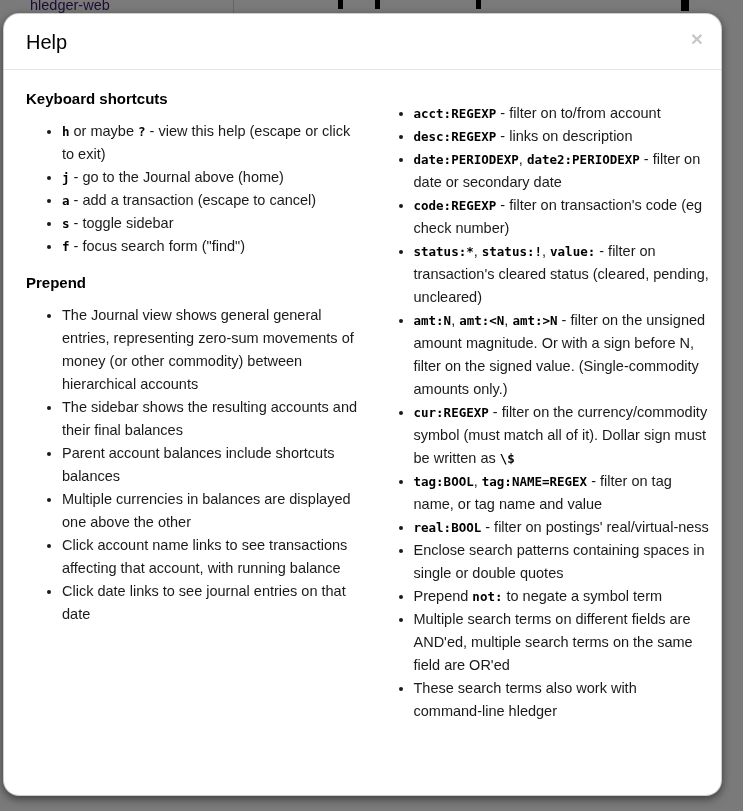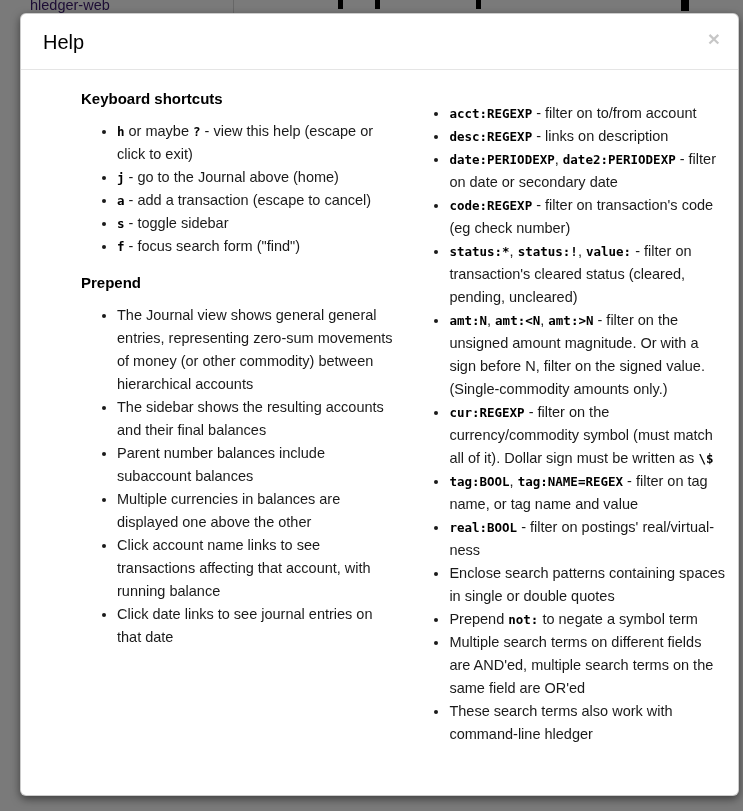--- a/index.html
+++ b/index.html
@@ -35,25 +35,25 @@
   .bg-glyph.g2 { left: 375px; width: 5px; height: 9px; }
   .bg-glyph.g3 { left: 476px; width: 5px; height: 9px; }
   .bg-glyph.g4 { left: 681px; width: 8px; height: 11px; }
   
   .backdrop {
     position: absolute; inset: 0;
     background: rgba(0, 0, 0, 0.52);
   }
   
   .modal {
-    position: absolute; top: 13px; left: 20px;
+    position: absolute; top: 13px; left: 3px;
     width: 719px; height: 783px;
     background: var(--c-modal-bg);
     border: 1px solid rgba(0,0,0,0.2);
-    border-radius: 6px;
+    border-radius: 16px;
     box-shadow: 0 3px 9px rgba(0,0,0,0.5);
     overflow: hidden;
   }
   .modal-header {
     position: relative;
     padding: 15px 22px 14px 22px;
     border-bottom: 1px solid var(--c-header-border);
   }
   .modal-title {
     font-size: 20px; font-weight: 500;
@@ -66,21 +66,21 @@
     color: #000; opacity: 0.22;
     font-family: "Liberation Sans", sans-serif;
   }
   .modal-body {
     display: flex;
     padding: 20px 12px 24px 22px;
     color: var(--c-text);
     font-size: 14.5px; line-height: 23px;
   }
   .col { width: 50%; }
-  .col-left  { padding-right: 6px; margin-left: 38px; }
+  .col-left  { padding-right: 6px; }
   .col-right { padding-left: 10px; }
   .section + .section { margin-top: 16px; }
   .section-heading {
     font-size: 15px; font-weight: bold; color: #000;
     line-height: 18px;
   }
   .help-list {
     margin: 12px 0 10px 0;
     padding-left: 36px;
     list-style: disc;
@@ -124,21 +124,21 @@
             <li><code>a</code><span> - add a transaction (escape to cancel)</span></li>
             <li><code>s</code><span> - toggle sidebar</span></li>
             <li><code>f</code><span> - focus search form ("find")</span></li>
           </ul>
         </div>
         <div class="section">
           <h4 class="section-heading">Prepend</h4>
           <ul class="help-list">
             <li><span>The Journal view shows general general entries, representing zero-sum movements of money (or other commodity) between hierarchical accounts</span></li>
             <li><span>The sidebar shows the resulting accounts and their final balances</span></li>
-            <li><span>Parent number balances include subaccount balances</span></li>
+            <li><span>Parent account balances include shortcuts balances</span></li>
             <li><span>Multiple currencies in balances are displayed one above the other</span></li>
             <li><span>Click account name links to see transactions affecting that account, with running balance</span></li>
             <li><span>Click date links to see journal entries on that date</span></li>
           </ul>
         </div>
       </div>
     <div class="col col-right">
         <div class="section">
           <ul class="help-list">
             <li><code>acct:REGEXP</code><span> - filter on to/from account</span></li>

